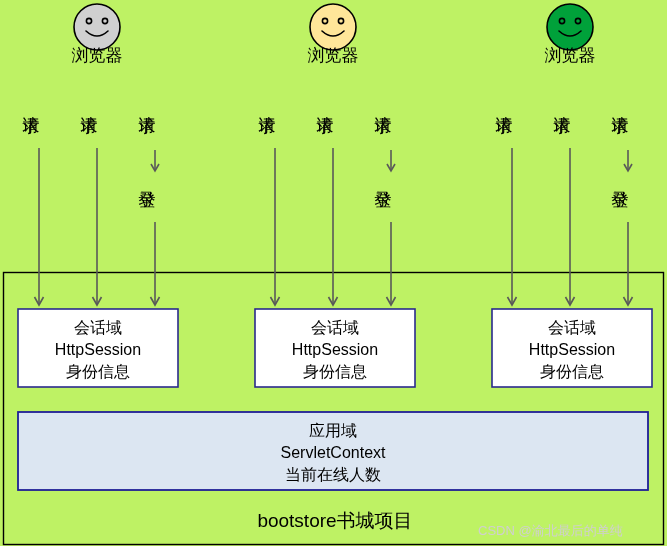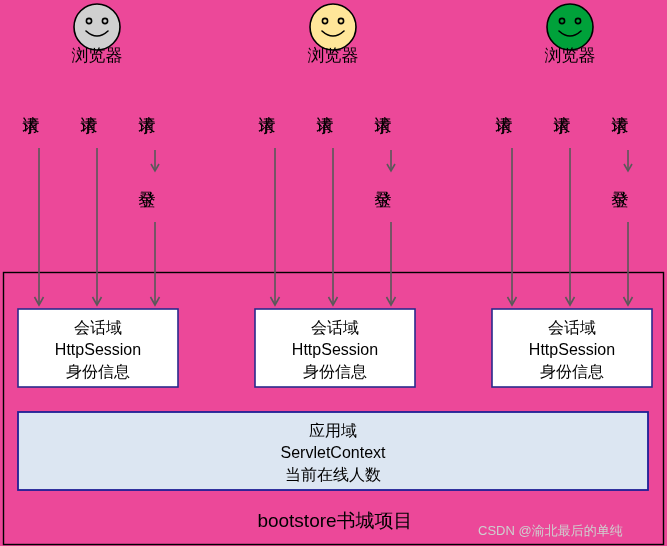--- a/index.html
+++ b/index.html
@@ -7,21 +7,21 @@
     padding: 0;
     background: #ffffff;
   }
   body {
     font-family: "Liberation Sans", sans-serif;
   }
   #diagram-root {
     position: relative;
     width: 667px;
     height: 546px;
-    background: #ec4899;
+    background: #bef264;
     overflow: hidden;
   }
   svg.layer {
     position: absolute;
     left: 0;
     top: 0;
     width: 667px;
     height: 546px;
   }
   .vert-label {

